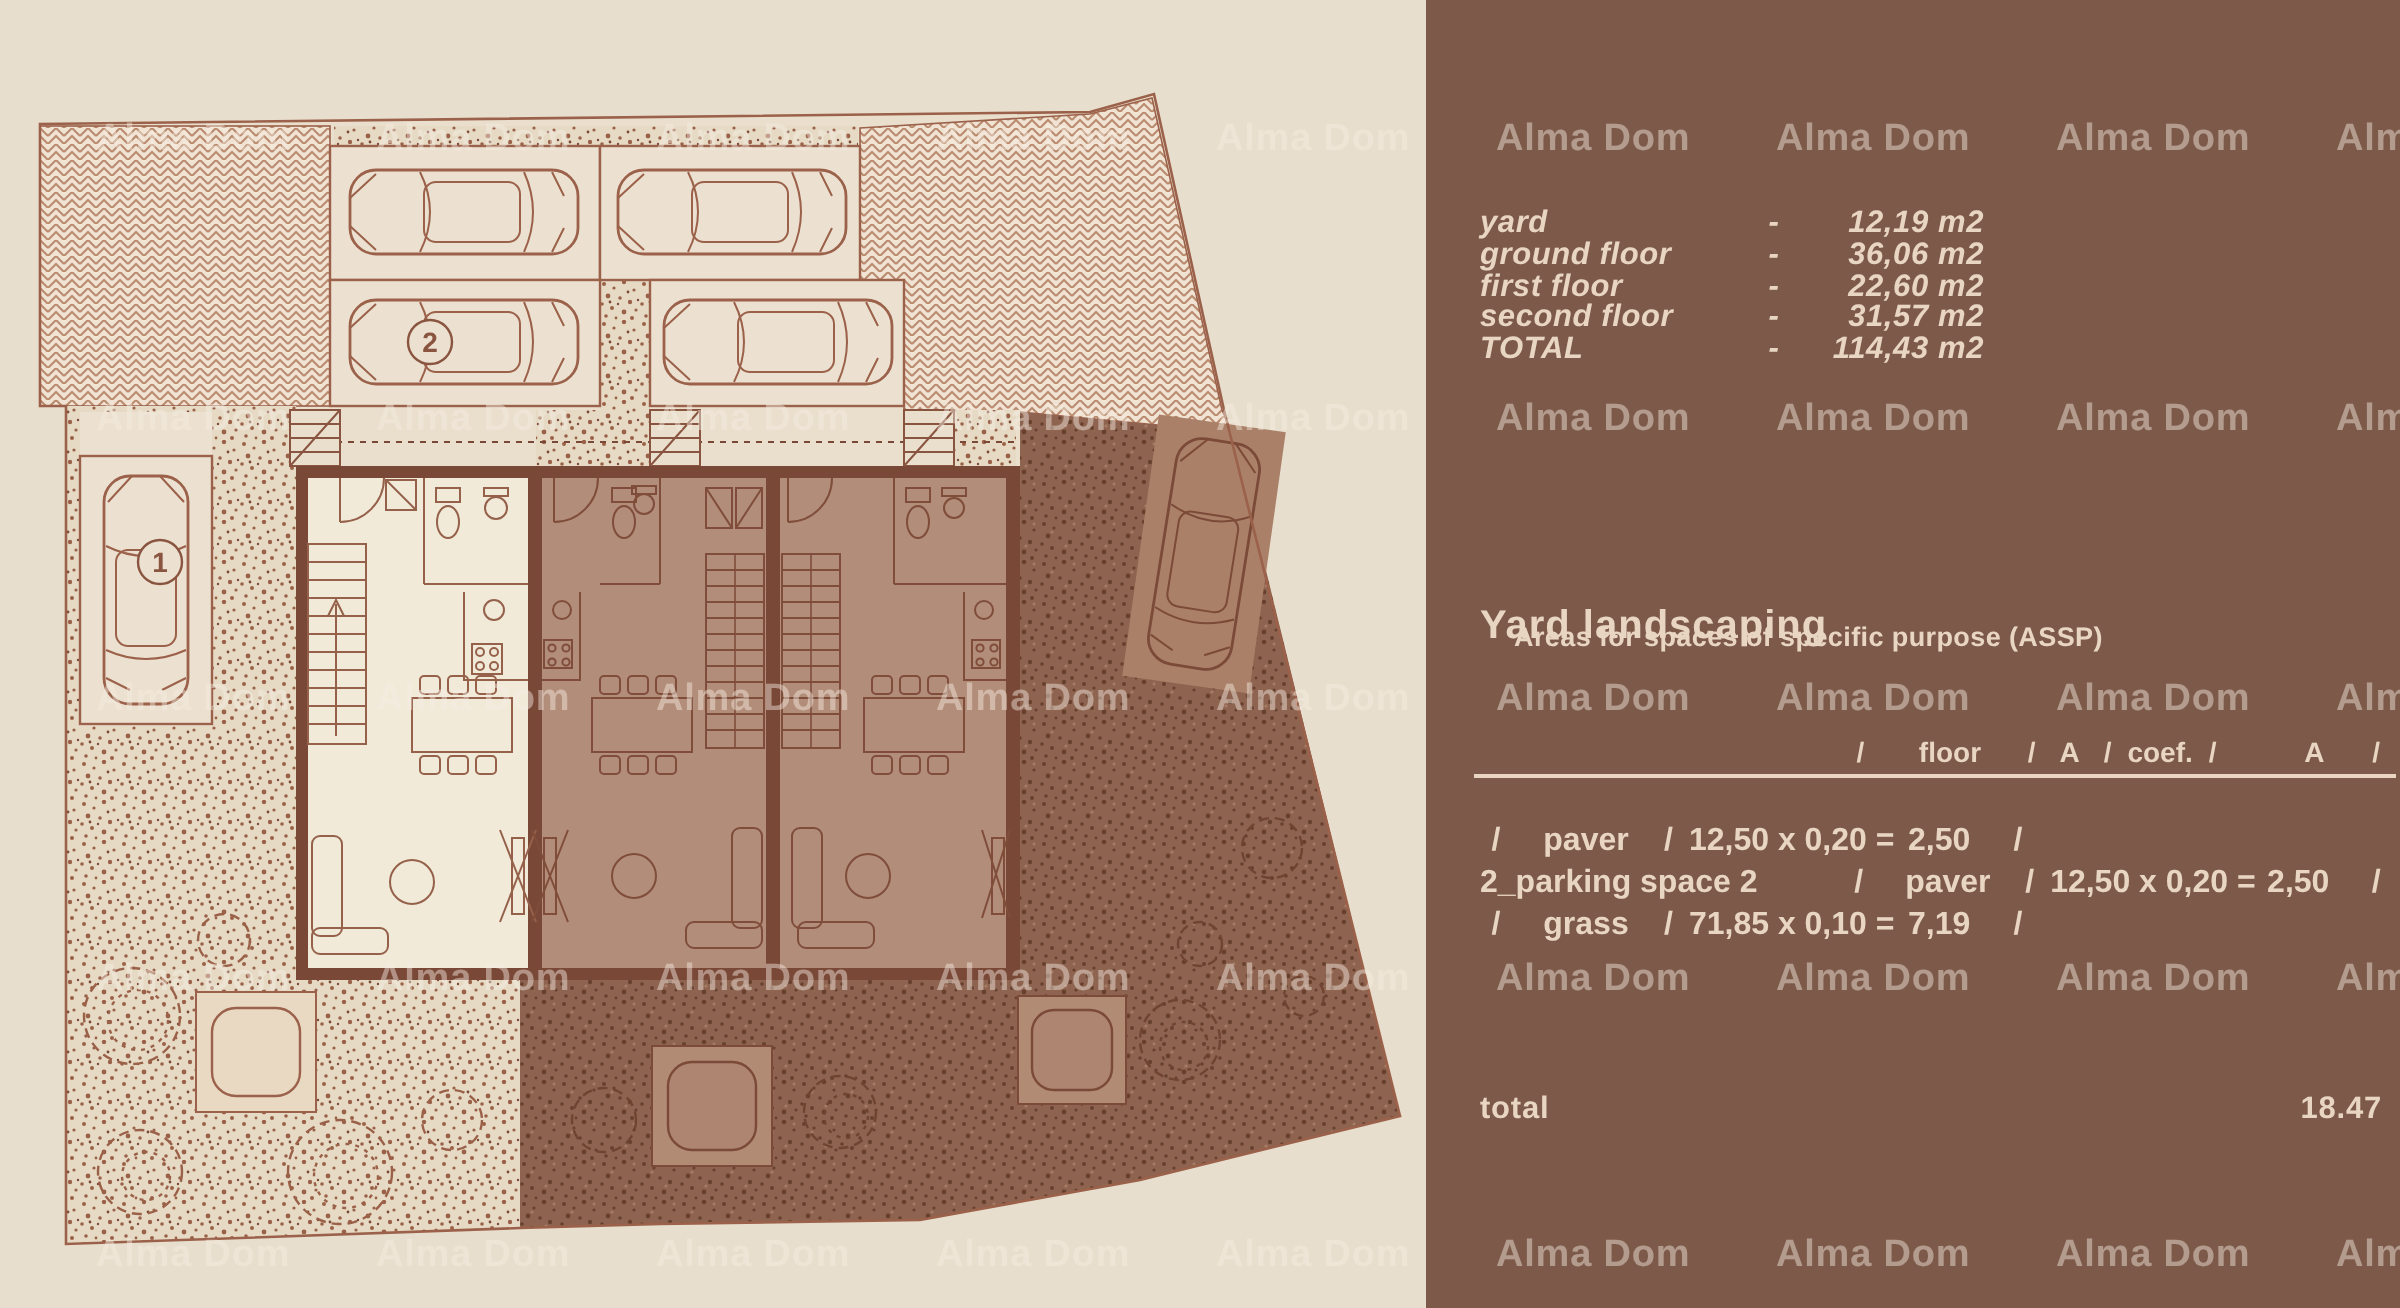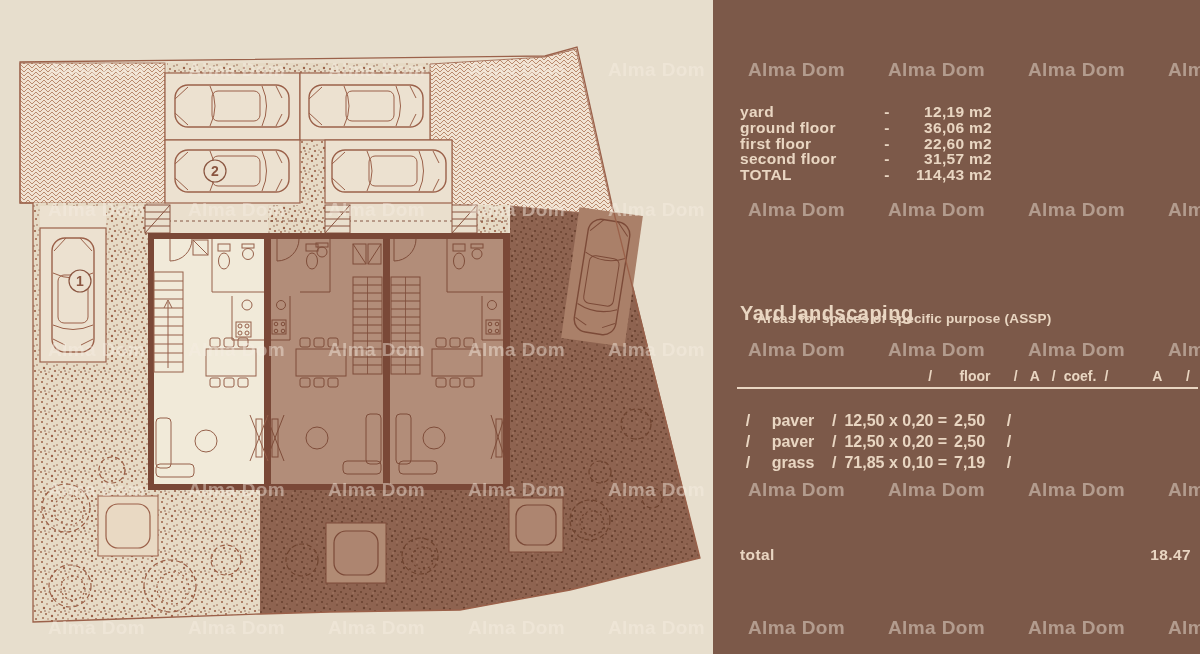--- a/index.html
+++ b/index.html
@@ -9,21 +9,21 @@
   }
   .plan-svg{position:absolute;left:0;top:0;}
   
   .panel{
     position:absolute;left:713px;top:0;width:487px;height:654px;
     background:#7c5949;color:#e9d6c2;font-weight:bold;
   }
   .panel .abs{position:absolute;}
   .apt-title{left:27px;top:62px;font-size:24px;letter-spacing:1.5px;white-space:nowrap;}
   .areas{left:27px;top:104px;width:252px;}
-  .arow{display:flex;font-size:15.5px;line-height:15.8px;letter-spacing:.3px;}
+  .arow{display:flex;font-size:15.5px;line-height:15.8px;letter-spacing:.3px;font-style:italic;}
   .alabel{width:140px;}
   .adash{width:14px;text-align:center;}
   .aval{flex:1;text-align:right;white-space:nowrap;}
   .ls-title{left:27px;top:285px;font-size:20px;letter-spacing:.5px;}
   .ls-sub{left:44px;top:311px;font-size:13.5px;letter-spacing:.2px;}
   .ls-table{left:27px;top:368px;width:457px;font-size:14px;}
   .trow{display:flex;line-height:21px;white-space:nowrap;}
   .thead{line-height:16px;}
   .c-name{width:183px;}
   .c-sep{width:16px;text-align:center;}
@@ -383,20 +383,21 @@
         <span class="c-sep">/</span>
         <span class="c-floor">paver</span>
         <span class="c-mid">
           <span>/</span>
           <span>12,50 x 0,20 =</span>
         </span>
         <span class="c-res">2,50</span>
         <span class="c-sepl">/</span>
       </div>
       <div class="trow">
+        <span class="c-name">2_parking space 2</span>
         <span class="c-sep">/</span>
         <span class="c-floor">paver</span>
         <span class="c-mid">
           <span>/</span>
           <span>12,50 x 0,20 =</span>
         </span>
         <span class="c-res">2,50</span>
         <span class="c-sepl">/</span>
       </div>
       <div class="trow">

